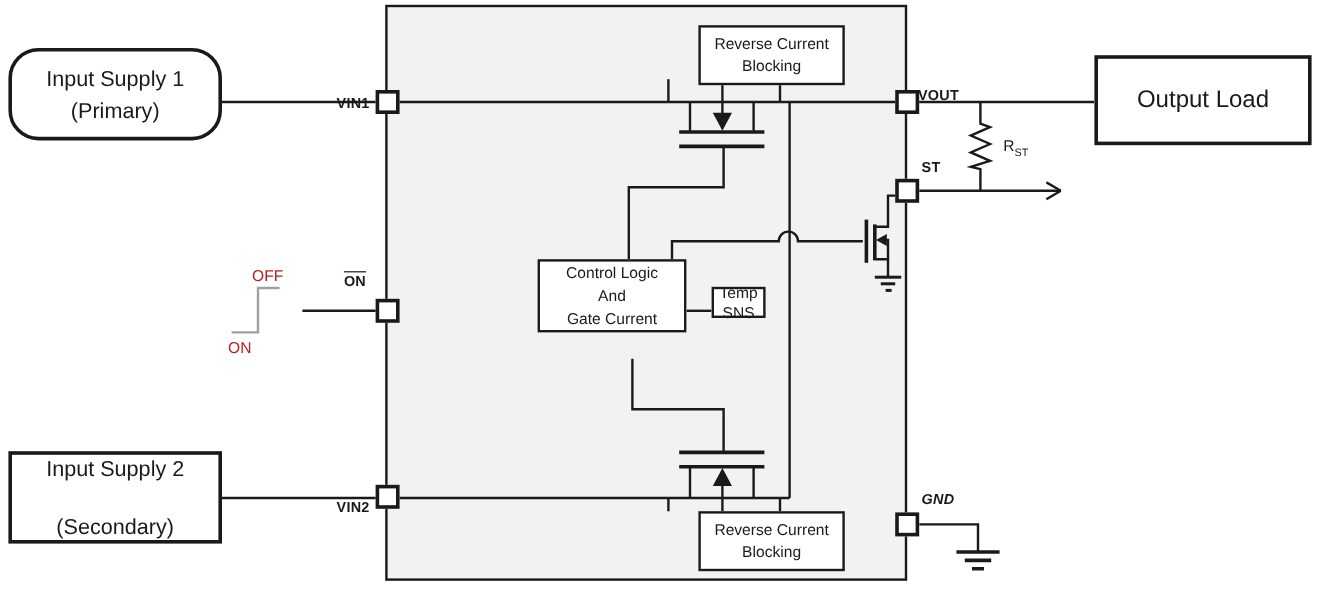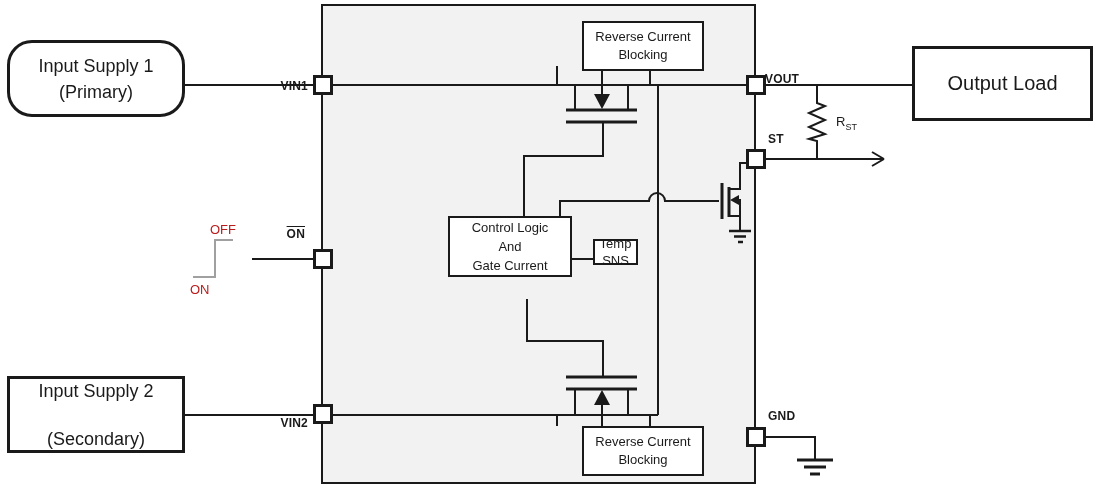--- a/index.html
+++ b/index.html
@@ -196,20 +196,20 @@
   <div class="abs pin" style="left:313px; top:404px;"></div>
   <div class="abs pin" style="left:746px; top:75px;"></div>
   <div class="abs pin" style="left:746px; top:149px;"></div>
   <div class="abs pin" style="left:746px; top:427px;"></div>
 
   <div class="abs pin-label right-align" style="left:240px; top:53px;  width:68px;margin-top:26px;">VIN1</div>
   <div class="abs pin-label right-align overline" style="left:240px; top:227px; width:65px;">ON</div>
   <div class="abs pin-label right-align" style="left:240px; top:388px; width:68px;margin-top:28px;">VIN2</div>
   <div class="abs pin-label" style="left:765px; top:72px;text-align:right;">VOUT</div>
   <div class="abs pin-label" style="left:768px; top:132px;">ST</div>
-  <div class="abs pin-label" style="left:768px; top:409px;">GND</div>
+  <div class="abs pin-label" style="left:768px; top:409px;font-style:italic;">GND</div>
 
   <div class="abs gray-label" style="left:210px; top:222px;">OFF</div>
   <div class="abs gray-label" style="left:190px; top:282px;">ON</div>
 
   <div class="abs rst-label" style="left:836px; top:114px;"><span>R</span><sub>ST</sub></div>
 
 </div>
 
 </body></html>

